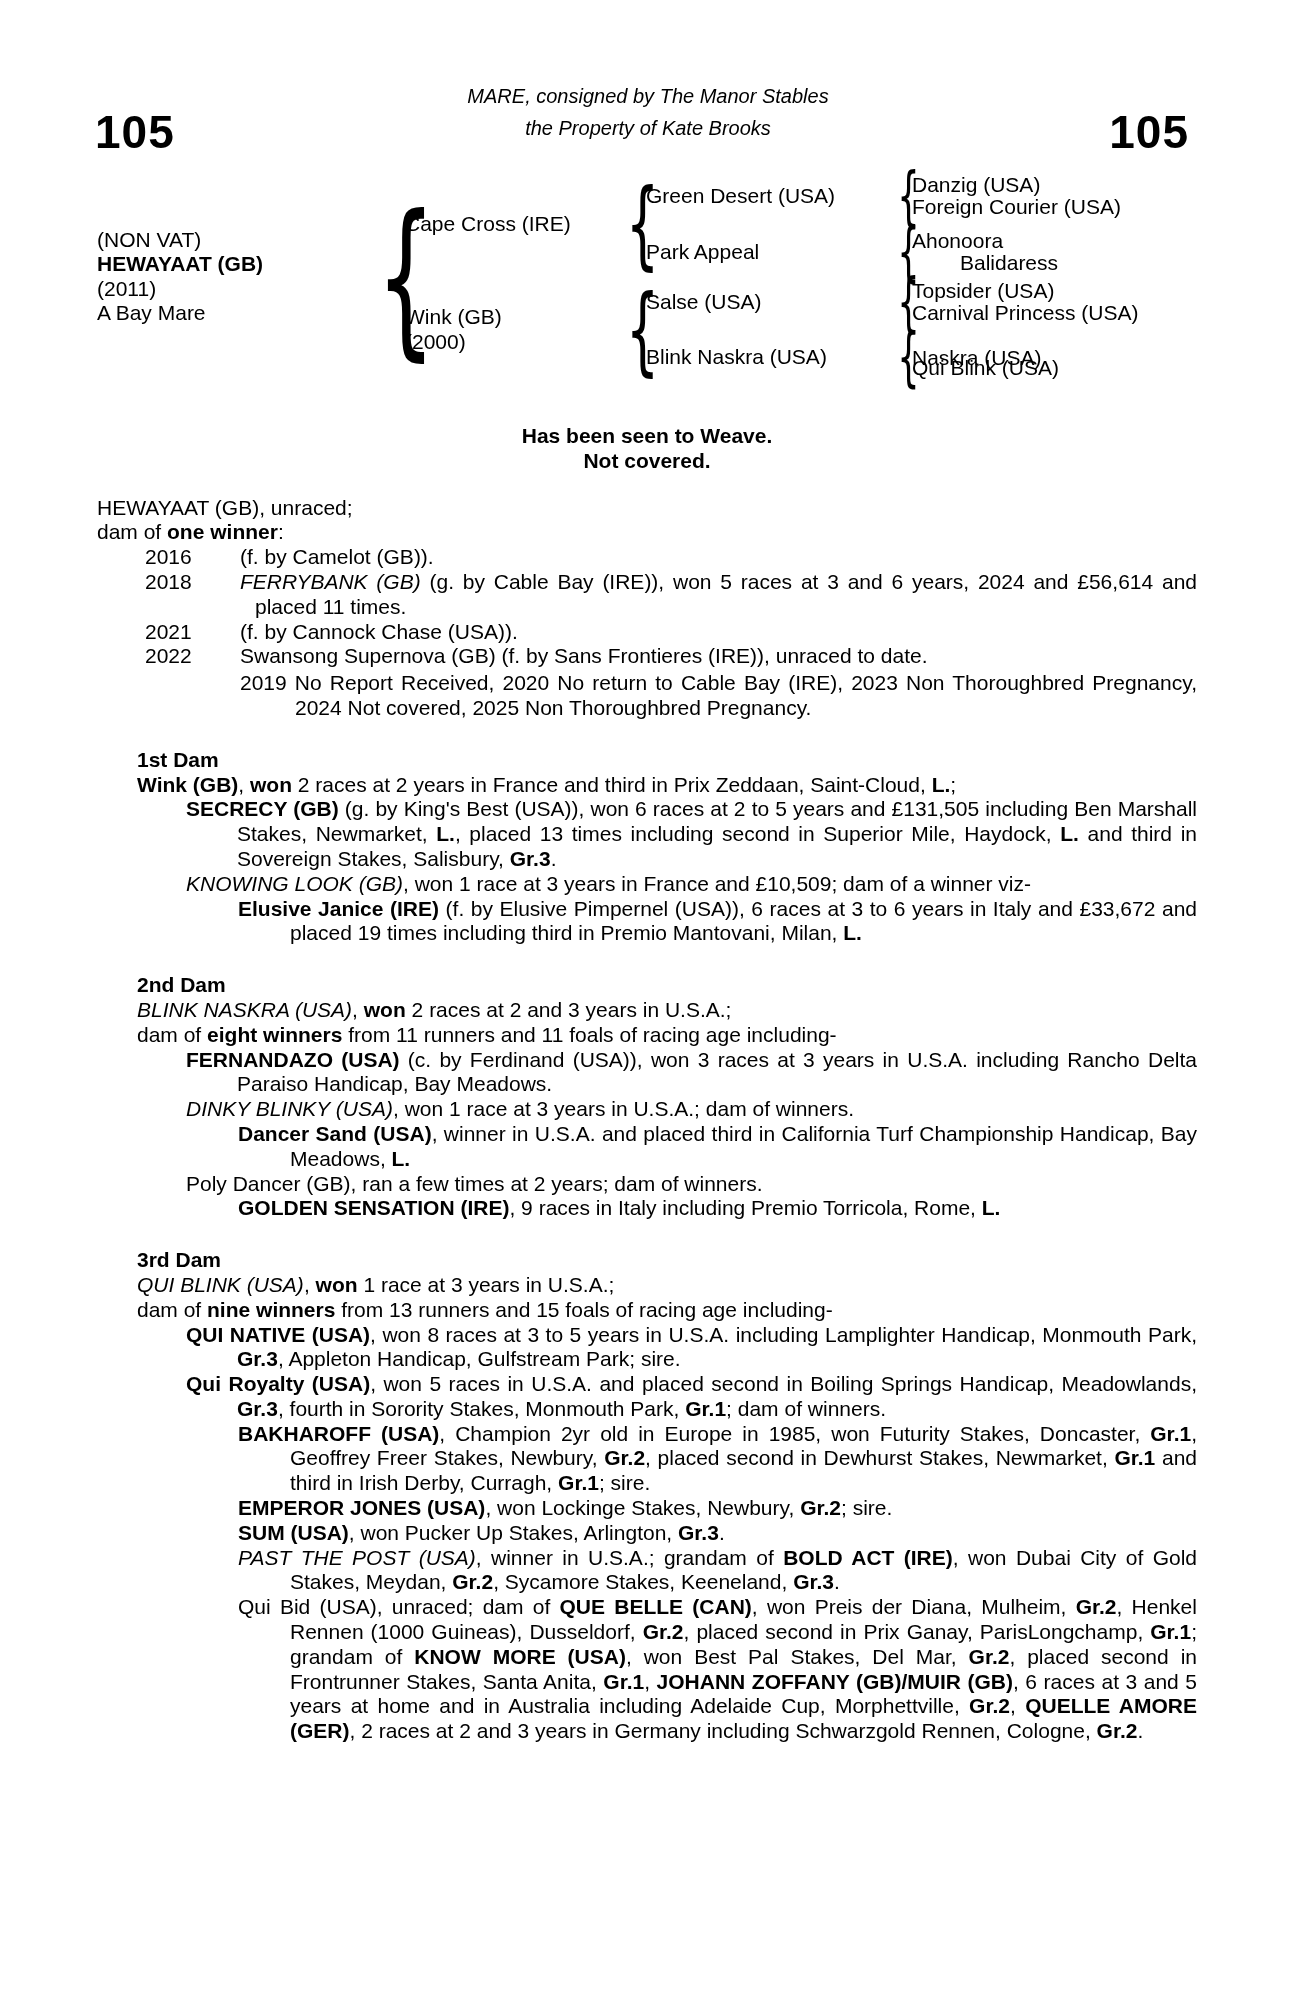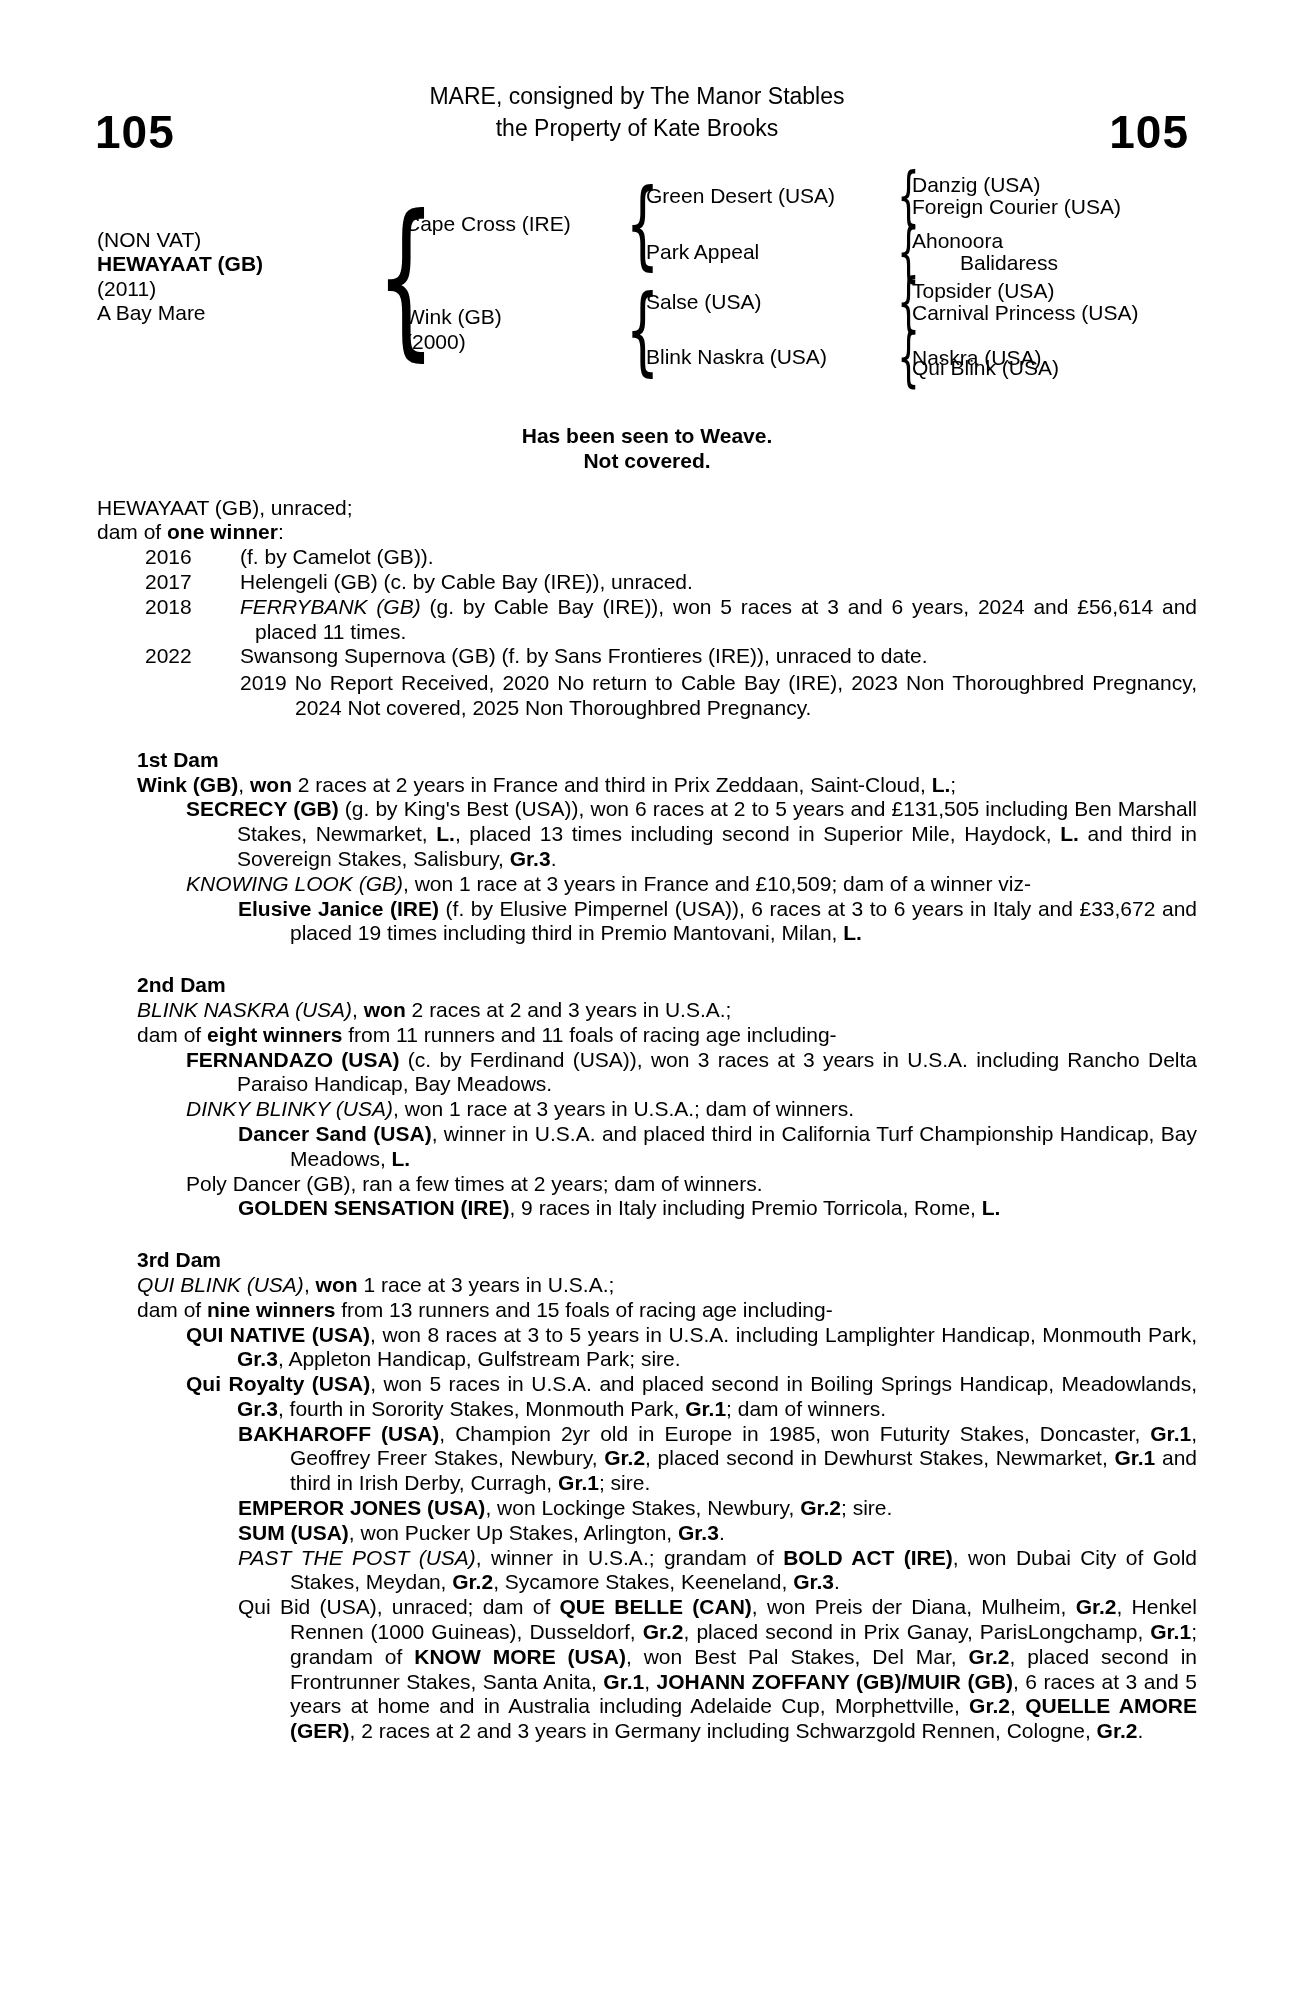--- a/index.html
+++ b/index.html
@@ -1,19 +1,19 @@
 <!DOCTYPE html>
 <html><head>
 <meta charset="utf-8">
 <style>
   html,body{margin:0;padding:0;background:#ffffff;}
   .page{position:relative;width:1315px;height:2000px;background:#ffffff;color:#000;
         font-family:"Liberation Sans","DejaVu Sans",sans-serif;font-size:21px;overflow:hidden;}
-  .hdr-line{position:absolute;left:87px;width:1100px;text-align:center;
-            font-size:23px;line-height:28px;white-space:nowrap;}
+  .hdr-line{position:absolute;left:98px;width:1100px;text-align:center;font-style:italic;
+            font-size:20px;line-height:28px;white-space:nowrap;}
   .lot{position:absolute;font-size:46px;line-height:44px;font-weight:bold;letter-spacing:1px;}
   .lot-left{left:95px;top:110px;}
   .lot-right{right:126px;top:110px;}
   .ped{position:absolute;line-height:24px;white-space:nowrap;text-align:right;}
   .ped.b{font-weight:bold;}
   .brace{position:absolute;font-family:"DejaVu Sans",sans-serif;font-weight:normal;
          transform:scaleX(0.55);transform-origin:center;line-height:1;}
   .bodytext{position:absolute;left:97px;top:400px;width:1100px;line-height:24.8px;}
   .notice{text-align:center;font-weight:bold;margin-top:24px;}
   .intro{margin-top:22px;}
@@ -85,26 +85,26 @@
       <div class="para lvl-base" id="intro-line1"><span>HEWAYAAT (GB), unraced;</span></div>
       <div class="para lvl-base" id="intro-line2"><span>dam of </span><span class="s-b">one winner</span><span>:</span></div>
     </div>
 
     <div id="produce-rows">
         <div class="prow">
           <span class="pyear">2016</span>
           <div class="ptext"><span>(f. by Camelot (GB)).</span></div>
         </div>
         <div class="prow">
-          <span class="pyear">2017</span>
-          <div class="ptext"><span>Helengeli (GB) (c. by Cable Bay (IRE)), unraced.</span></div>
+          <span class="pyear">2018</span>
+          <div class="ptext"><span class="s-i">FERRYBANK (GB)</span><span> (g. by Cable Bay (IRE)), won 5 races at 3 and 6 years, 2024 and £56,614 and placed 11 times.</span></div>
         </div>
         <div class="prow">
-          <span class="pyear">2018</span>
-          <div class="ptext"><span class="s-i">FERRYBANK (GB)</span><span> (g. by Cable Bay (IRE)), won 5 races at 3 and 6 years, 2024 and £56,614 and placed 11 times.</span></div>
+          <span class="pyear">2021</span>
+          <div class="ptext"><span>(f. by Cannock Chase (USA)).</span></div>
         </div>
         <div class="prow">
           <span class="pyear">2022</span>
           <div class="ptext"><span>Swansong Supernova (GB) (f. by Sans Frontieres (IRE)), unraced to date.</span></div>
         </div>
       </div>
     <div class="pnote" id="produce-note"><span>2019 No Report Received, 2020 No return to Cable Bay (IRE), 2023 Non Thoroughbred Pregnancy, 2024 Not covered, 2025 Non Thoroughbred Pregnancy.</span></div>
 
     <div id="dam-sections">
         <div class="dam-section">

